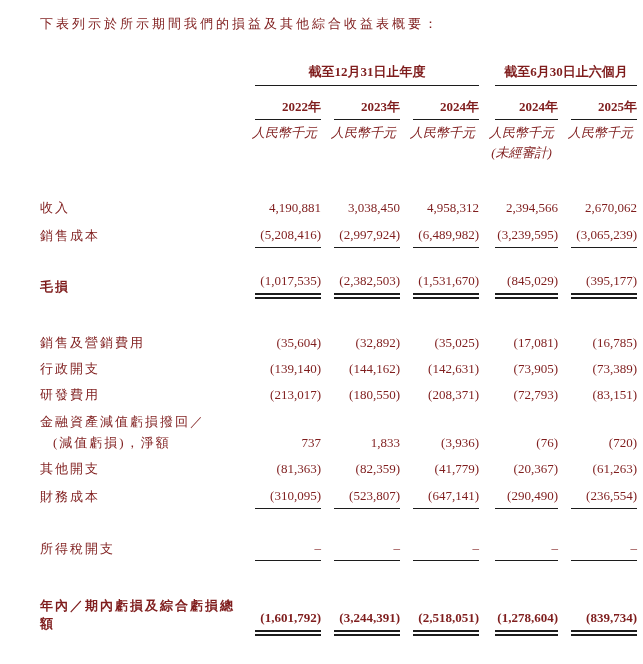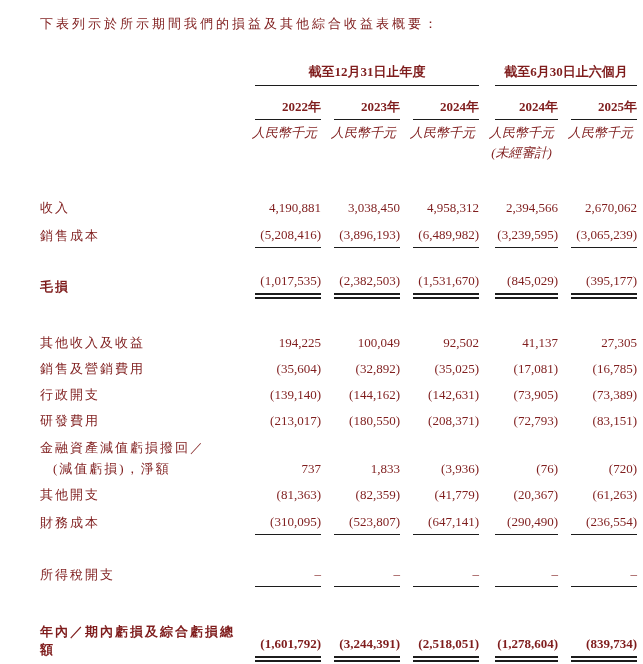--- a/index.html
+++ b/index.html
@@ -140,21 +140,21 @@
     </tr>
 
     <tr class="data data-rule">
       <td>
             <div class="label">銷售成本</div>
           </td>
       <td class="ul">
             <div class="num">(5,208,416)</div>
           </td>
       <td class="ul">
-            <div class="num">(3,896,193)</div>
+            <div class="num">(2,997,924)</div>
           </td>
       <td class="ul">
             <div class="num">(6,489,982)</div>
           </td>
       <td class="ul gcol">
             <div class="num">(3,239,595)</div>
           </td>
       <td class="ul">
             <div class="num">(3,065,239)</div>
           </td>
@@ -182,40 +182,20 @@
           </td>
       <td class="dul">
             <div class="num">(395,177)</div>
           </td>
     </tr>
 
     <tr class="sp-lg">
           <td colspan="6"></td>
         </tr>
 
-    <tr class="data">
-      <td>
-            <div class="label">其他收入及收益</div>
-          </td>
-      <td>
-            <div class="num">194,225</div>
-          </td>
-      <td>
-            <div class="num">100,049</div>
-          </td>
-      <td>
-            <div class="num">92,502</div>
-          </td>
-      <td class="gcol">
-            <div class="num">41,137</div>
-          </td>
-      <td>
-            <div class="num">27,305</div>
-          </td>
-    </tr>
 
     <tr class="data">
       <td>
             <div class="label">銷售及營銷費用</div>
           </td>
       <td>
             <div class="num">(35,604)</div>
           </td>
       <td>
             <div class="num">(32,892)</div>

